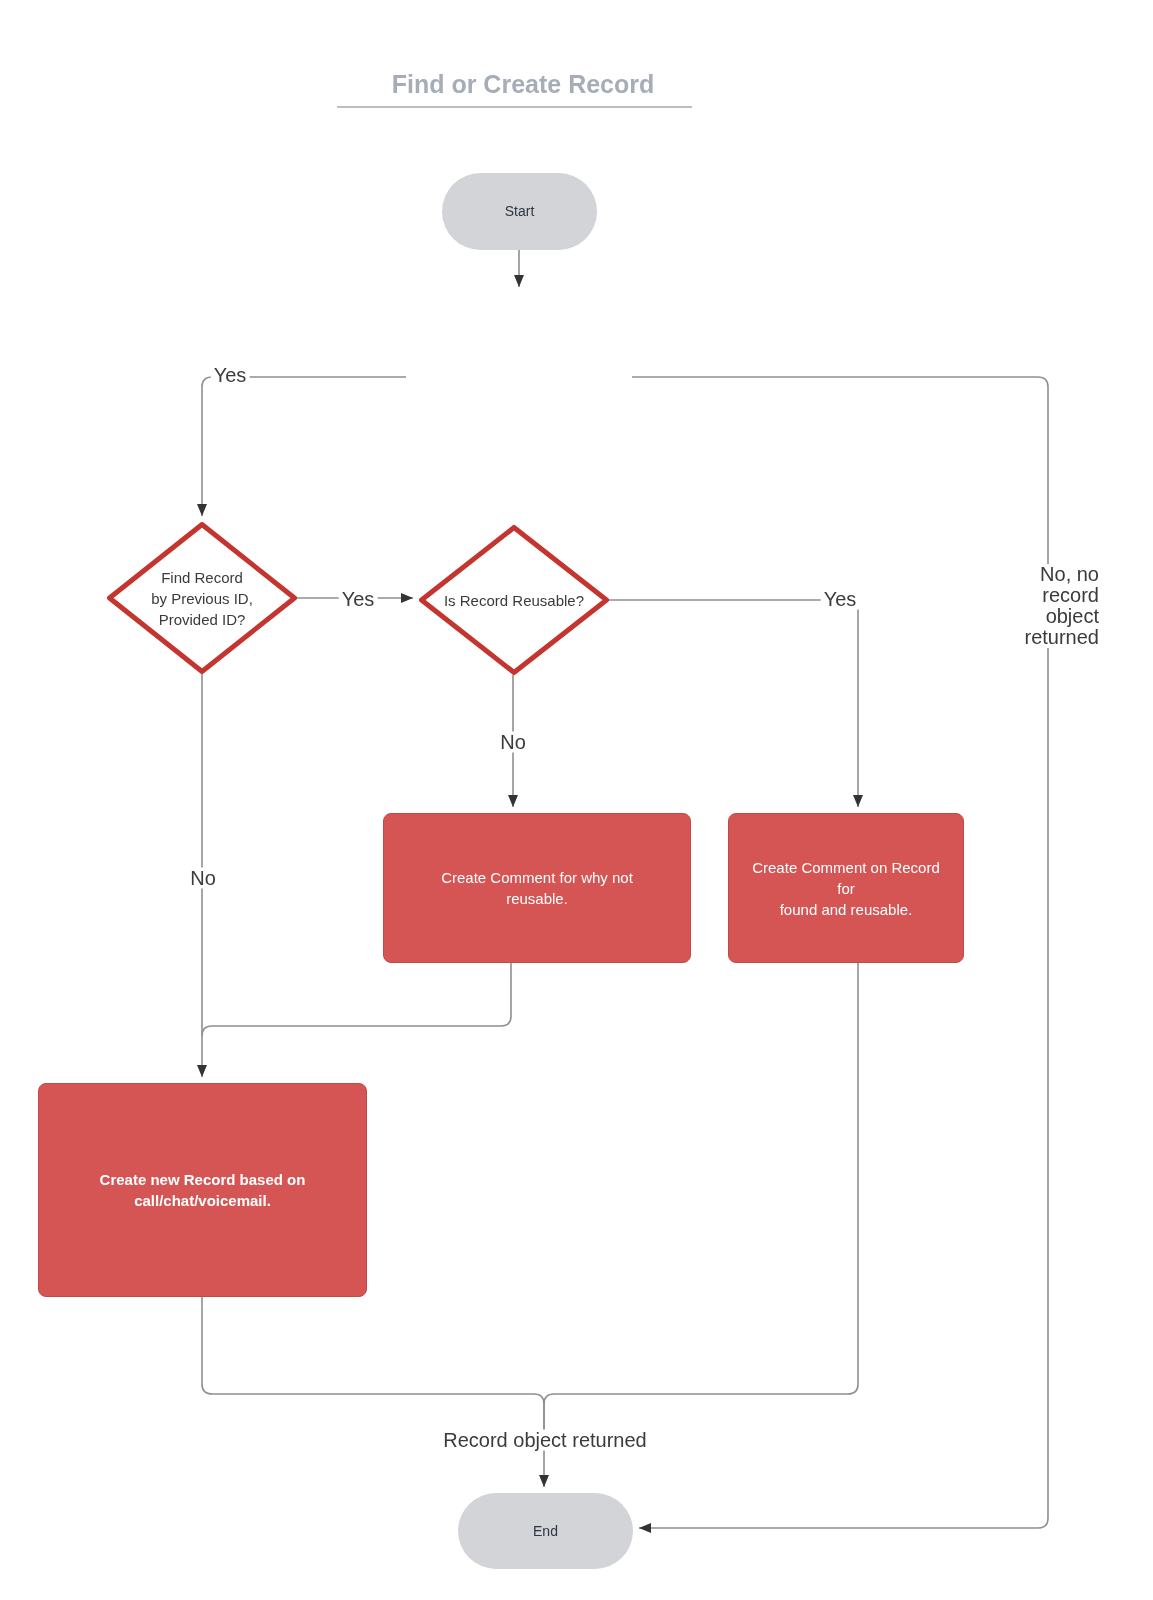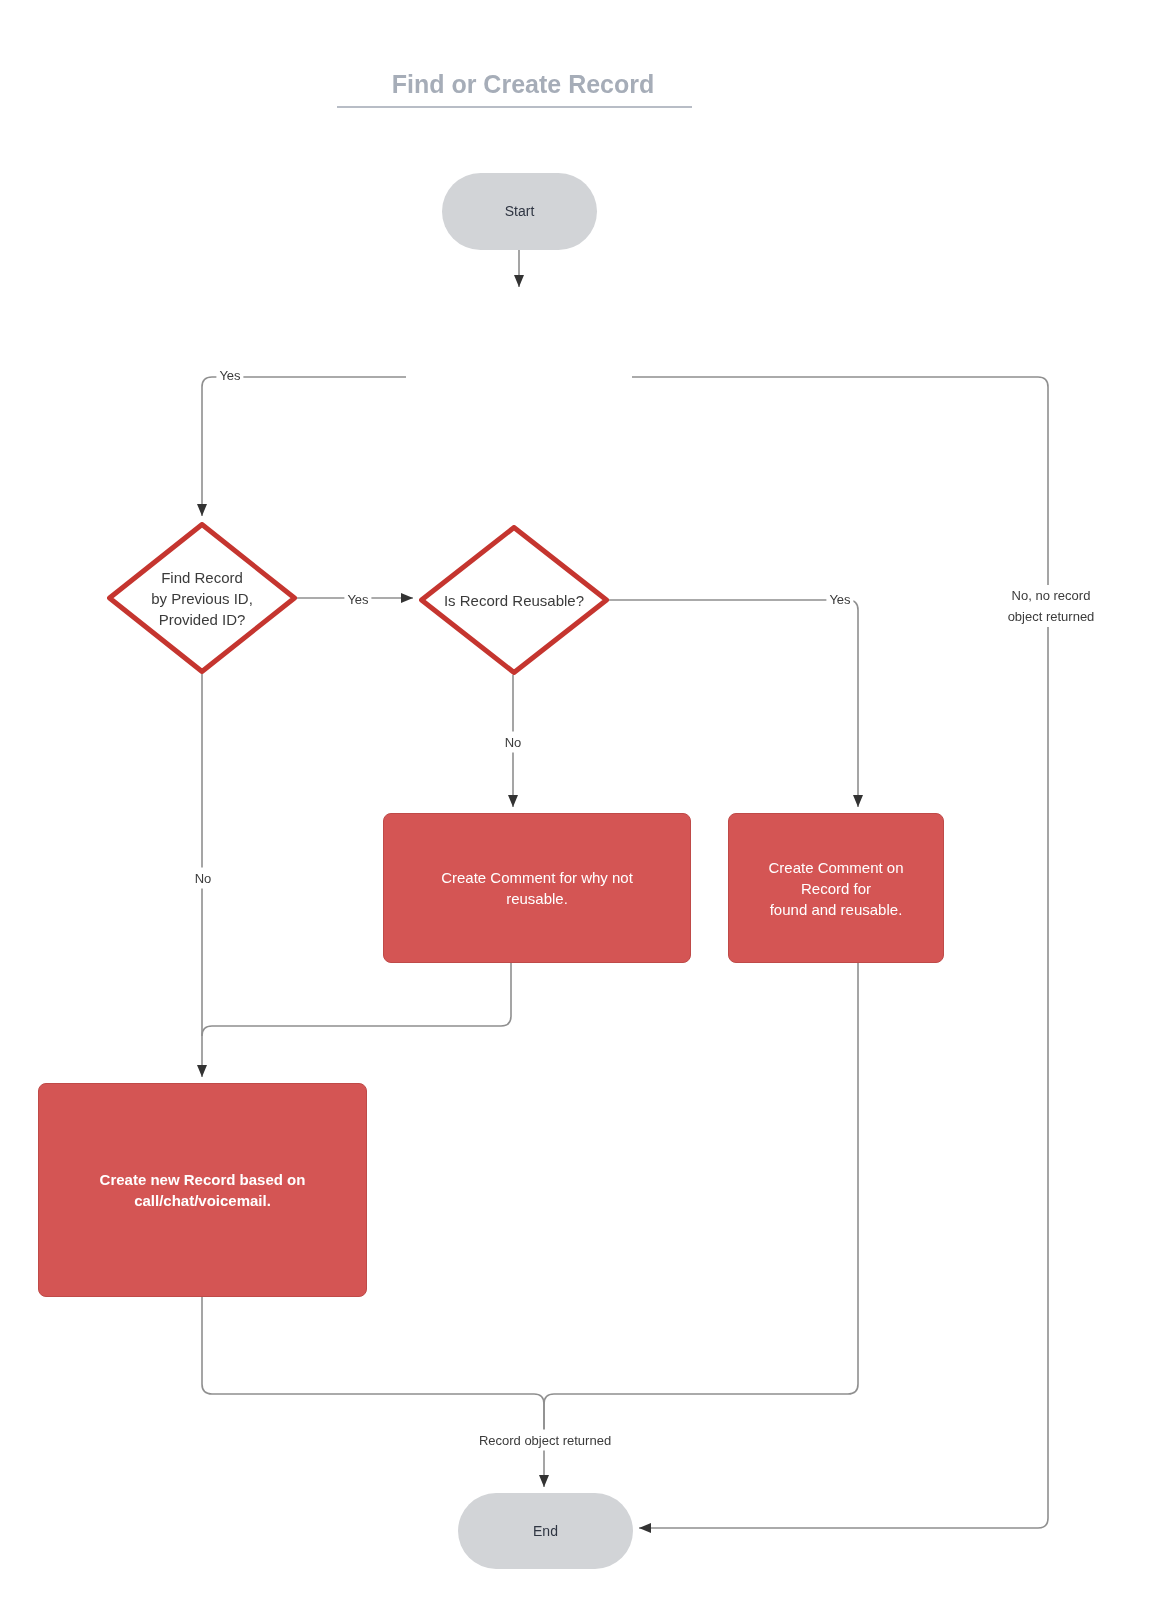--- a/index.html
+++ b/index.html
@@ -24,34 +24,34 @@
     background:var(--terminator-fill);color:var(--terminator-text);
     font-size:14px;
   }
   .term-start{left:442px;top:173px;width:155px;height:77px;border-radius:39px;}
   .term-end{left:458px;top:1493px;width:175px;height:76px;border-radius:38px;}
   .process{
     background:var(--node-red);border:1px solid var(--node-red-border);
     color:var(--box-text);border-radius:8px;padding:0 14px;box-sizing:border-box;
   }
   .proc-mid{left:383px;top:813px;width:308px;height:150px;}
-  .proc-right{left:728px;top:813px;width:216px;height:150px;}
+  .proc-right{left:728px;top:813px;width:236px;height:150px;}
   .proc-big{left:38px;top:1083px;width:329px;height:214px;font-weight:bold;}
   .diamond{position:absolute;}
   .diamond svg{position:absolute;left:0;top:0;width:100%;height:100%;}
   .diamond svg polygon{fill:var(--diamond-fill);stroke:var(--diamond-stroke);
     stroke-width:5px;stroke-linejoin:round;}
   .diamond .node{position:absolute;left:0;top:0;right:0;bottom:0;color:var(--text-dark);}
   .dia-1{left:406px;top:293px;width:226px;height:168px;}
   .dia-2{left:107px;top:522px;width:190px;height:152px;text-decoration:underline;}
   .dia-3{left:419px;top:525px;width:190px;height:150px;}
   .edge-label{
     position:absolute;transform:translate(-50%,-50%);
     background:var(--canvas,#fff);color:var(--text-dark);
-    font-size:13px;line-height:21px;padding:0 3px;white-space:pre-line;text-align:center;
+    font-size:20px;line-height:21px;padding:0 3px;white-space:pre-line;text-align:right;
   }
   .lbl-yes-left{left:230px;top:375px;}
   .lbl-yes-mid{left:358px;top:599px;}
   .lbl-yes-right{left:840px;top:599px;}
   .lbl-no-mid{left:513px;top:742px;}
   .lbl-no-left{left:203px;top:878px;}
   .lbl-no-feedback{left:1051px;top:606px;}
   .lbl-record-returned{left:545px;top:1440px;}
 </style>
 </head>

